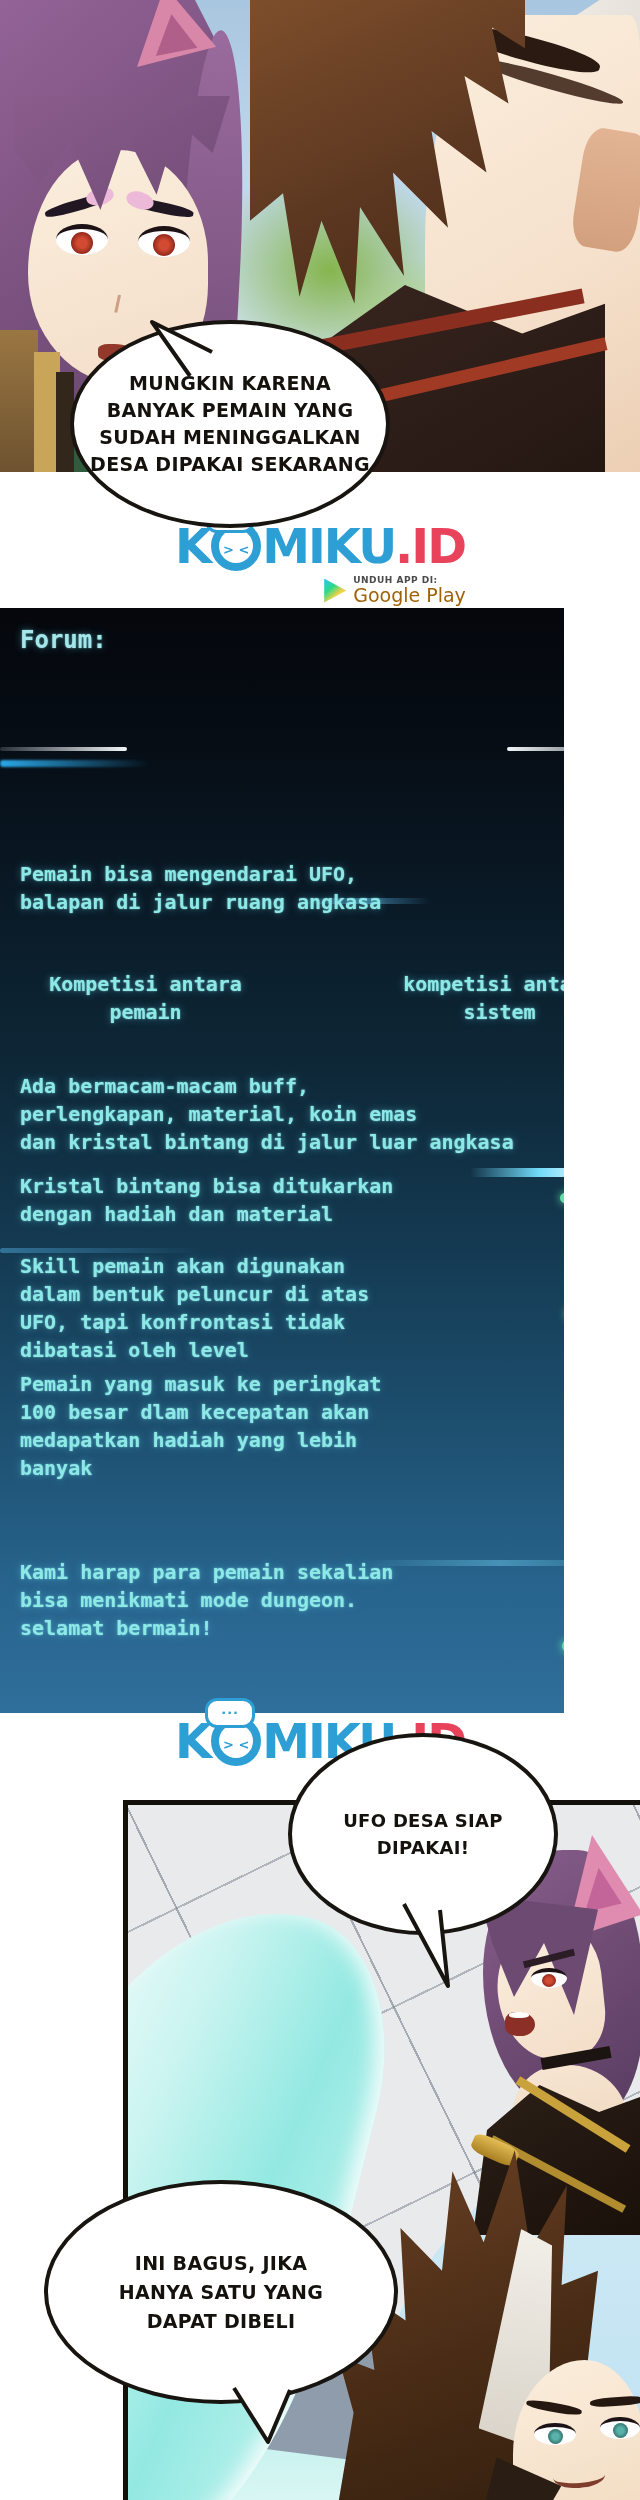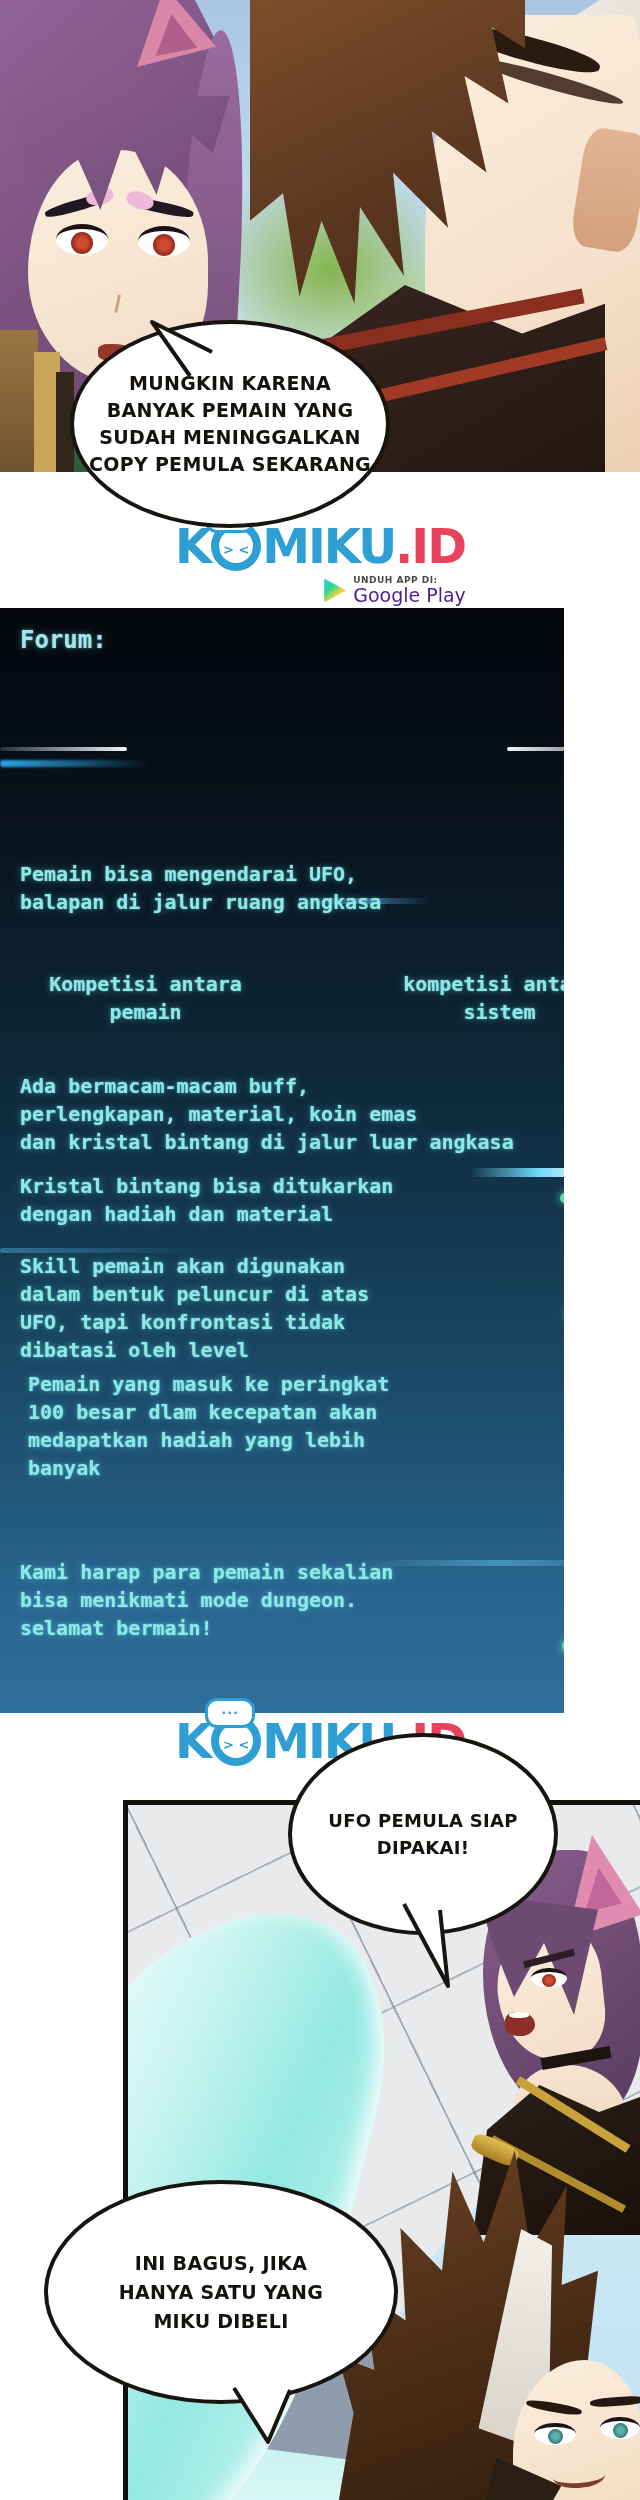--- a/index.html
+++ b/index.html
@@ -20,21 +20,21 @@
   .o-face{position:relative;width:34px;height:34px;border:8px solid #2E9FD4;border-radius:50%;
           background:#fff;margin:0 1px;display:flex;align-items:center;justify-content:center;}
   .o-eyes{font-size:13px;font-weight:800;color:#2E9FD4;letter-spacing:0;line-height:13px;margin-top:6px;}
   .mini-bubble{position:absolute;top:-26px;left:-14px;width:44px;height:24px;background:#fff;
                border:3px solid #2E9FD4;border-radius:12px;display:flex;align-items:center;justify-content:center;}
   .mini-dots{color:#2E9FD4;font-weight:800;font-size:13px;line-height:6px;letter-spacing:1px;margin-top:-6px;}
   .gp-row{display:flex;align-items:center;gap:7px;margin-top:3px;margin-left:150px;}
   .gp-tri{width:22px;height:24px;clip-path:polygon(0 0,100% 50%,0 100%);
           background:linear-gradient(140deg,#29c5f6 0%,#2dd98a 35%,#ffd23f 65%,#f2455a 100%);}
   .gp-small{font-size:9px;font-weight:700;color:#4a4a4a;letter-spacing:.5px;line-height:10px;}
-  .gp-store{font-size:19px;color:#4c1d95;line-height:21px;text-align:right;}
+  .gp-store{font-size:19px;color:#a16207;line-height:21px;text-align:right;}
   
   #forum{background:linear-gradient(180deg,#05070c 0%,#060d15 12%,#0a1b28 28%,#0e2838 42%,
           #143a52 58%,#1d4f6f 74%,#27638c 88%,#2f6f9b 100%);overflow:hidden;border-bottom:3px solid #0a0f18;}
   .ftxt{position:absolute;left:20px;font-family:"DejaVu Sans Mono",monospace;font-weight:700;
         font-size:20px;line-height:28px;color:#8CE9E6;white-space:pre-line;
         text-shadow:0 0 8px rgba(100,220,240,.45),0 0 2px rgba(160,255,255,.6);}
   .fcol{text-align:center;left:auto;}
   .streak{position:absolute;border-radius:3px;}
   .dot{position:absolute;border-radius:50%;background:#5fe0a8;box-shadow:0 0 9px #5fe0a8;}
   #banner{position:absolute;left:127px;top:95px;width:380px;height:96px;border:4px solid #e9eff4;
@@ -155,21 +155,21 @@
 sistem</div>
     <div class="ftxt" style="top:464px;">Ada bermacam-macam buff,
 perlengkapan, material, koin emas
 dan kristal bintang di jalur luar angkasa</div>
     <div class="ftxt" style="top:564px;">Kristal bintang bisa ditukarkan
 dengan hadiah dan material</div>
     <div class="ftxt" style="top:644px;">Skill pemain akan digunakan
 dalam bentuk peluncur di atas
 UFO, tapi konfrontasi tidak
 dibatasi oleh level</div>
-    <div class="ftxt" style="top:762px;margin-left:8px;">Pemain yang masuk ke peringkat
+    <div class="ftxt" style="top:762px;">Pemain yang masuk ke peringkat
 100 besar dlam kecepatan akan
 medapatkan hadiah yang lebih
 banyak</div>
     <div class="ftxt" style="top:950px;">Kami harap para pemain sekalian
 bisa menikmati mode dungeon.
 selamat bermain!</div>
   </section>
 
   <section class="abs" style="left:0;top:1713px;width:640px;height:87px;background:#fff;">
     <div class="logo-wrap" style="margin-top:2px;">
@@ -240,36 +240,36 @@
         <div class="abs" style="left:215px;top:330px;width:52px;height:18px;border-bottom:5px solid #7e3c2c;border-radius:0 0 55% 55%;transform:rotate(-4deg);"></div>
         <div class="abs" style="left:150px;top:330px;width:70px;height:60px;background:#2a1d14;clip-path:polygon(0 0,100% 20%,80% 100%,0 80%);transform:rotate(14deg);"></div>
       </div>
     </div>
   </section>
 
   <div class="bubble" style="left:70px;top:320px;width:312px;height:200px;">
     <div class="btxt" style="font-size:19px;line-height:27px;">MUNGKIN KARENA
 BANYAK PEMAIN YANG
 SUDAH MENINGGALKAN
-COPY PEMULA SEKARANG</div>
+DESA DIPAKAI SEKARANG</div>
   </div>
   <svg class="tail" style="left:146px;top:318px;" width="80" height="62" viewBox="0 0 80 62">
     <path d="M44,58 L6,4 L66,34" fill="#ffffff" stroke="#181410" stroke-width="4" stroke-linejoin="round"></path>
   </svg>
 
   <div class="bubble" style="left:288px;top:1733px;width:262px;height:194px;">
-    <div class="btxt" style="font-size:18px;line-height:27px;">UFO PEMULA SIAP
+    <div class="btxt" style="font-size:18px;line-height:27px;">UFO DESA SIAP
 DIPAKAI!</div>
   </div>
   <svg class="tail" style="left:396px;top:1900px;" width="64" height="92" viewBox="0 0 64 92">
     <path d="M8,4 L52,86 L44,10" fill="#ffffff" stroke="#181410" stroke-width="4" stroke-linejoin="round"></path>
   </svg>
 
   <div class="bubble" style="left:44px;top:2180px;width:346px;height:216px;">
     <div class="btxt" style="font-size:19px;line-height:29px;">INI BAGUS, JIKA
 HANYA SATU YANG
-MIKU DIBELI</div>
+DAPAT DIBELI</div>
   </div>
   <svg class="tail" style="left:228px;top:2382px;" width="72" height="66" viewBox="0 0 72 66">
     <path d="M6,6 L40,60 L62,8" fill="#ffffff" stroke="#181410" stroke-width="4" stroke-linejoin="round"></path>
   </svg>
 
 </div>
 
 </body></html>

